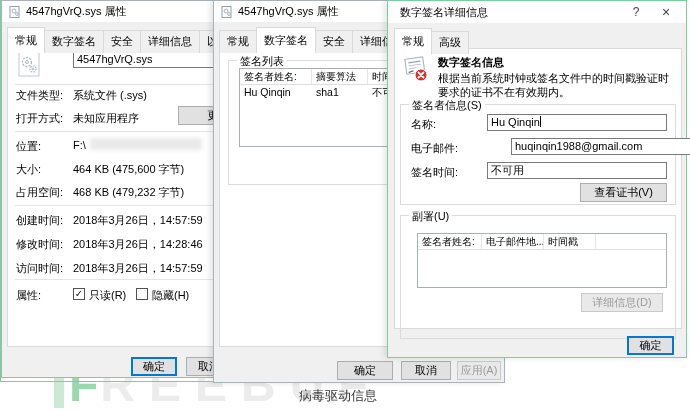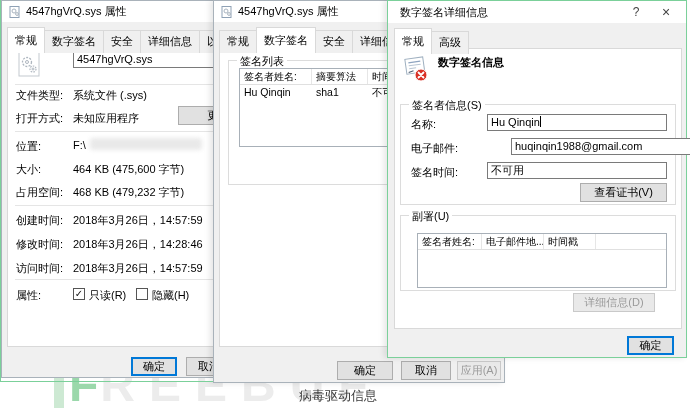--- a/index.html
+++ b/index.html
@@ -194,39 +194,40 @@
         <line x1="7" y1="7" x2="19" y2="7" stroke="#8ea4c0" stroke-width="1.2"></line>
         <line x1="7" y1="10" x2="19" y2="10" stroke="#b9c6d4" stroke-width="1"></line>
         <line x1="7" y1="13" x2="14" y2="13" stroke="#b9c6d4" stroke-width="1"></line>
         <line x1="6" y1="16.5" x2="11" y2="15.5" stroke="#4a5b70" stroke-width="1"></line>
       </g>
       <circle cx="19" cy="20" r="6" fill="#d93025" stroke="#fff" stroke-width="1"></circle>
       <path d="M16.5 17.5 L21.5 22.5 M21.5 17.5 L16.5 22.5" stroke="#fff" stroke-width="1.8" stroke-linecap="round"></path>
     </svg>
   </span>
   <span class="lbl" style="left:50px; top:54px; font-weight:bold;">数字签名信息</span>
+  <div class="abs" style="left:50px; top:70px; width:234px; line-height:14px;">根据当前系统时钟或签名文件中的时间戳验证时要求的证书不在有效期内。</div>
 
   <div class="grp" style="left:12px; top:103px; width:276px; height:101px;">
     <span class="grp-label">签名者信息(S)</span>
     <span class="lbl" style="left:10px; top:12px;">名称:</span>
     <div class="tbox" style="left:86px; top:9px; width:180px; height:17px;"><span>Hu Qinqin</span><span class="caret"></span></div>
     <span class="lbl" style="left:10px; top:36px;">电子邮件:</span>
     <div class="tbox" style="left:86px; top:33px; width:180px; height:17px;margin-left:24px;">huqinqin1988@gmail.com</div>
     <span class="lbl" style="left:10px; top:60px;">签名时间:</span>
     <div class="tbox" style="left:86px; top:57px; width:180px; height:17px;">不可用</div>
     <div class="btn" style="left:179px; top:78px; width:87px;text-align:center;">查看证书(V)</div>
   </div>
 
-  <div class="grp" style="left:12px; top:214px; width:276px; height:76px;padding-left:23px;">
+  <div class="grp" style="left:12px; top:214px; width:276px; height:124px;padding-left:23px;">
     <span class="grp-label">副署(U)</span>
     <div class="lv" style="left:16px; top:17px; width:250px; height:55px;">
       <div class="lv-head">
         <span class="lv-hcell" style="width:64px;">签名者姓名:</span>
         <span class="lv-hcell" style="width:62px;">电子邮件地...</span>
         <span class="lv-hcell" style="width:52px;">时间戳</span>
         <span class="lv-hcell" style="flex:1; border-right:none;"></span>
       </div>
     </div>
-    <div class="btn dis" style="left:172px; top:77px; width:82px;">详细信息(D)</div>
+    <div class="btn dis" style="left:180px; top:77px; width:82px;">详细信息(D)</div>
   </div>
 
   <div class="btn def" style="left:239px; top:335px; width:47px;">确定</div>
 </div>
 
 </body></html>

